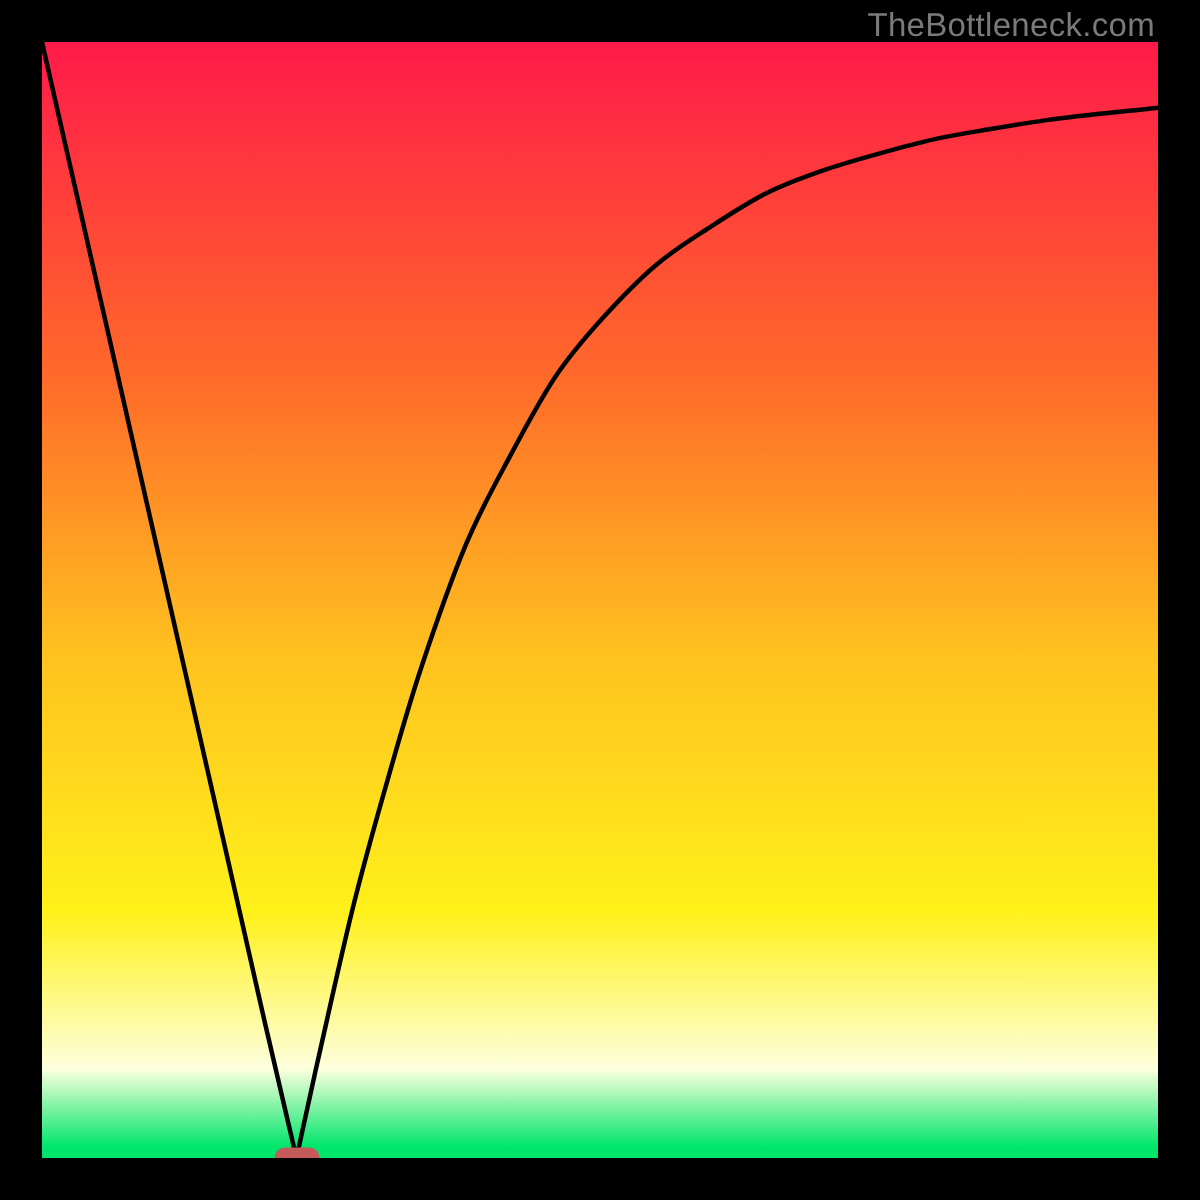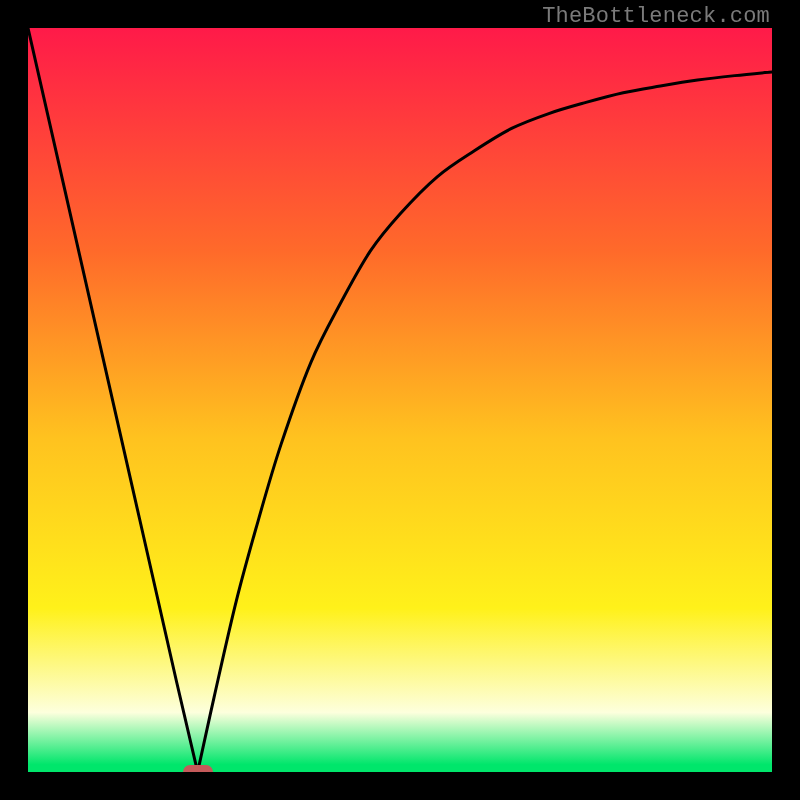--- a/index.html
+++ b/index.html
@@ -43,21 +43,20 @@
     border-radius: 8px;
   }
   .watermark {
     position: absolute;
     top: 4px;
     right: 30px;
     color: #7a7a7a;
     font-size: 22px;
     font-weight: 500;
     letter-spacing: 0.2px;
-    font-family: Liberation Mono, monospace;
   }
 </style>
 </head>
 <body>
 
 <div class="frame">
 
   <div class="watermark">TheBottleneck.com</div>
 
   <div class="plot-area">

